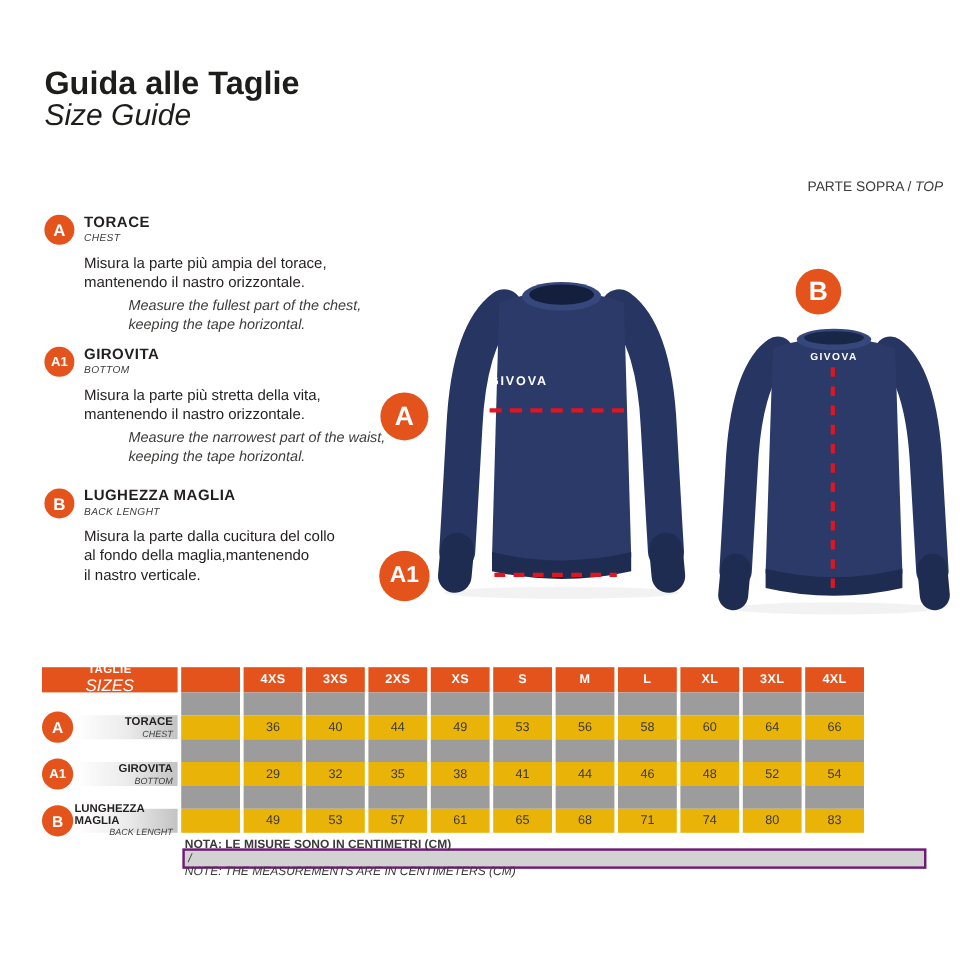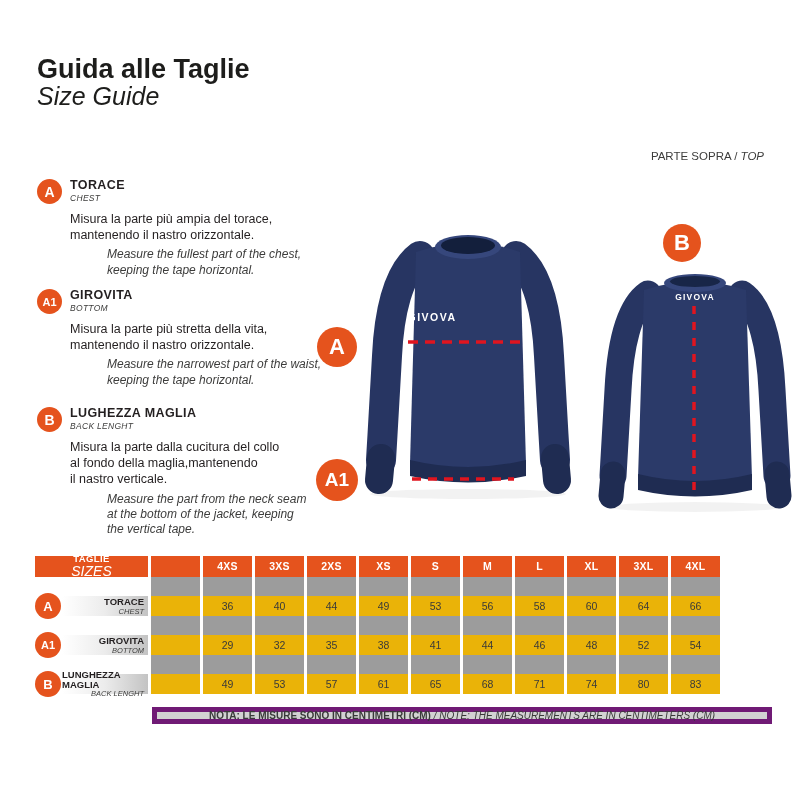--- a/index.html
+++ b/index.html
@@ -6,21 +6,21 @@
   html,body { margin:0; padding:0; background:#fff; }
   .canvas {
     position:relative; width:800px; height:800px; background:#ffffff;
     font-family:"Liberation Sans", sans-serif; color:#231f20; overflow:hidden;
   }
   
   .title-block { position:absolute; left:37px; top:55px; }
   .title-it { font-size:27px; font-weight:bold; line-height:1.05; color:#1d1d1b; }
   .title-en { font-size:25px; font-style:italic; font-weight:normal; line-height:1.05; color:#1d1d1b; }
   
-  .top-label { position:absolute; top:150px; right:36px; font-size:11.5px; color:#3c3c3b; }
+  .top-label { position:absolute; top:150px; right:14px; font-size:11.5px; color:#3c3c3b; }
   .top-label .it { font-style:normal; }
   .top-label .en { font-style:italic; }
   
   .sec { position:absolute; left:37px; width:285px; display:flex; gap:8px; }
   .sec-a  { top:179px; }
   .sec-a1 { top:289px; }
   .sec-b  { top:407px; }
   .badge {
     background:#e5531d; color:#fff; border-radius:50%; font-weight:bold;
     display:flex; align-items:center; justify-content:center; flex:none;
@@ -62,23 +62,23 @@
     background:linear-gradient(90deg, #ffffff 0%, #ececec 50%, #c3c3c3 100%);
     display:flex; flex-direction:column; align-items:flex-end; justify-content:center;
     padding-right:4px; line-height:1;
   }
   .lbl-it { font-weight:bold; font-size:9.5px; color:#231f20; }
   .lbl-en { font-style:italic; font-size:7.5px; color:#3c3c3b; margin-top:1px; }
   .tbl-badge { position:absolute; left:0; top:-3px; width:26px; height:26px; font-size:13px; z-index:2; }
   .tbl-badge-a1 { font-size:11px; }
   .note-bar {
     position:absolute; left:152px; top:707px; width:620px; height:17px;
-    background:#d2d2d2; border:5px solid #701a75;
-    display:flex; align-items:center; justify-content:center;
-    font-size:10px; color:#3a3a3a; white-space:pre;
+    background:#d2d2d2; border:2px solid #701a75;
+    display:flex; justify-content:center;
+    font-size:10px; color:#3a3a3a; white-space:pre;flex-direction:column;
   }
   .note-it { font-weight:bold; }
   .note-sep, .note-en { font-style:italic; }
 </style>
 </head>
 <body>
 
 <div class="canvas">
 
   <div class="title-block">
@@ -113,23 +113,20 @@
   </div>
 
   <div class="sec sec-b">
     <div class="badge">B</div>
     <div class="sec-body">
       <div class="sec-title">LUGHEZZA MAGLIA</div>
       <div class="sec-sub">BACK LENGHT</div>
       <div class="sec-desc-it">Misura la parte dalla cucitura del collo
 al fondo della maglia,mantenendo
 il nastro verticale.</div>
-      <div class="sec-desc-en">Measure the part from the neck seam
-at the bottom of the jacket, keeping
-the vertical tape.</div>
     </div>
   </div>
 
   <svg class="front-shirt" width="224" height="276" viewBox="0 0 224 276">
     <ellipse cx="112" cy="268" rx="98" ry="5" fill="rgba(0,0,0,0.05)"></ellipse>
     <path d="M 64 30 C 42 46 33 88 31 130 C 29 168 27 200 25 234" stroke="#273562" stroke-width="30" stroke-linecap="round" fill="none"></path>
     <path d="M 160 30 C 182 46 191 88 193 130 C 195 168 197 200 199 234" stroke="#273562" stroke-width="30" stroke-linecap="round" fill="none"></path>
     <path d="M 25 232 L 23 254" stroke="#1f2c52" stroke-width="28" stroke-linecap="round" fill="none"></path>
     <path d="M 199 232 L 201 254" stroke="#1f2c52" stroke-width="28" stroke-linecap="round" fill="none"></path>
     <path d="M 60 26 Q 112 8 164 26 L 170 238 Q 112 252 54 238 Z" fill="#2b3a69"></path>

